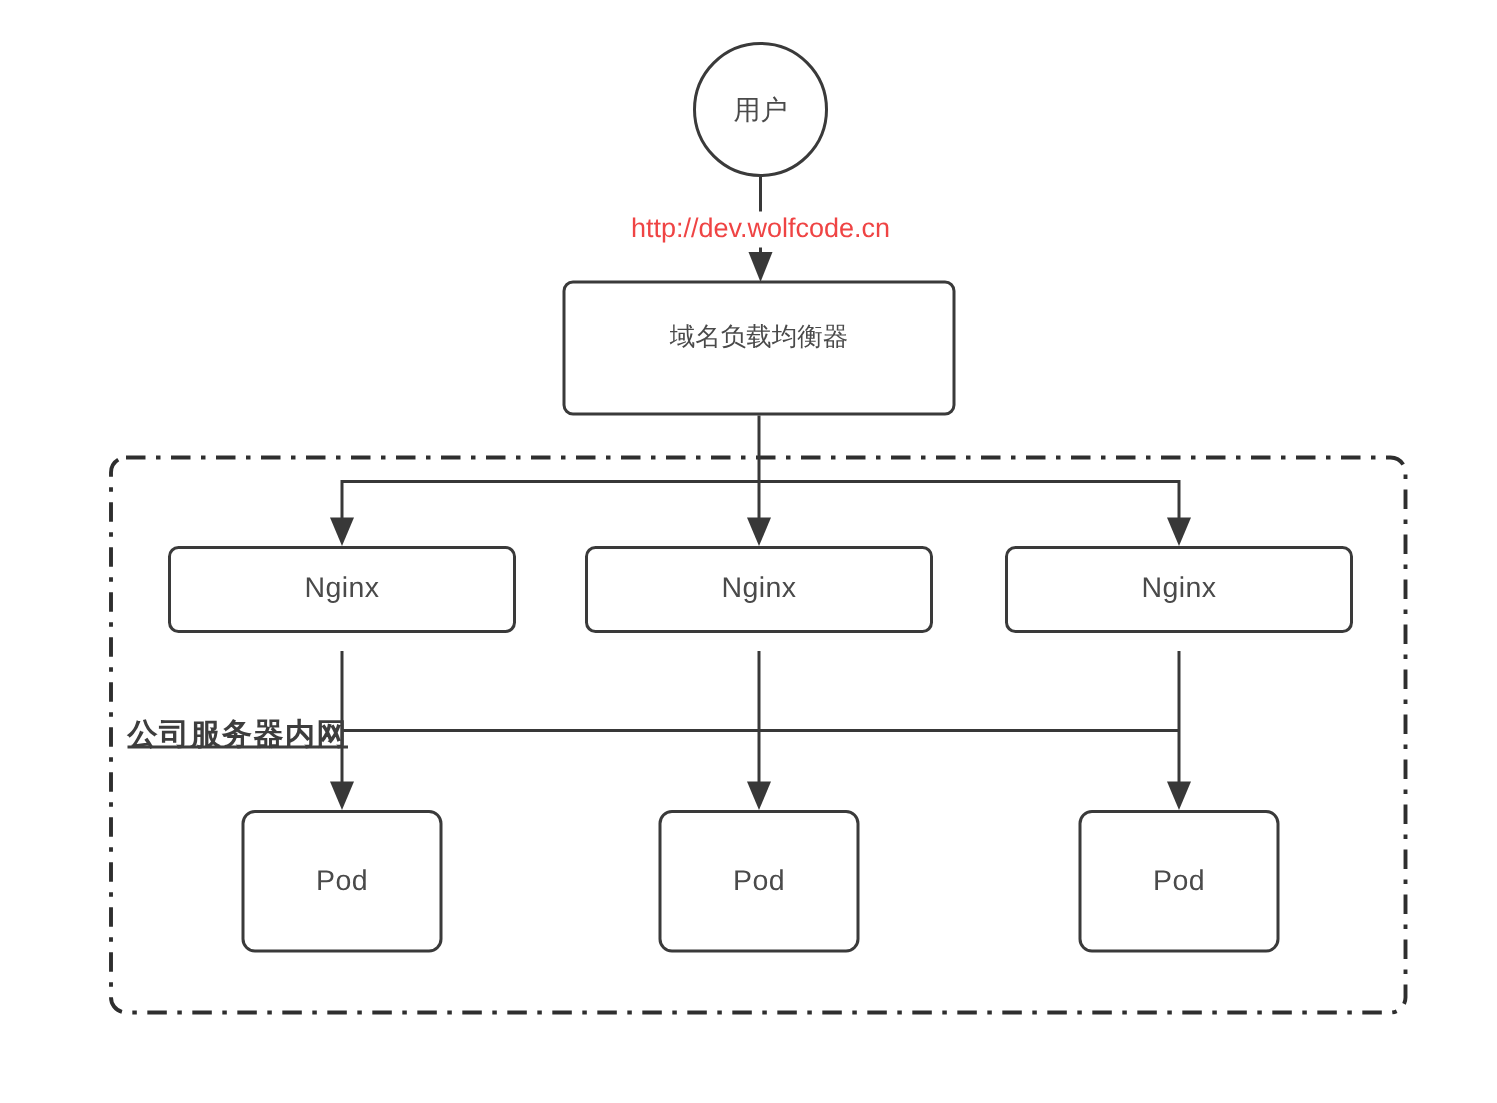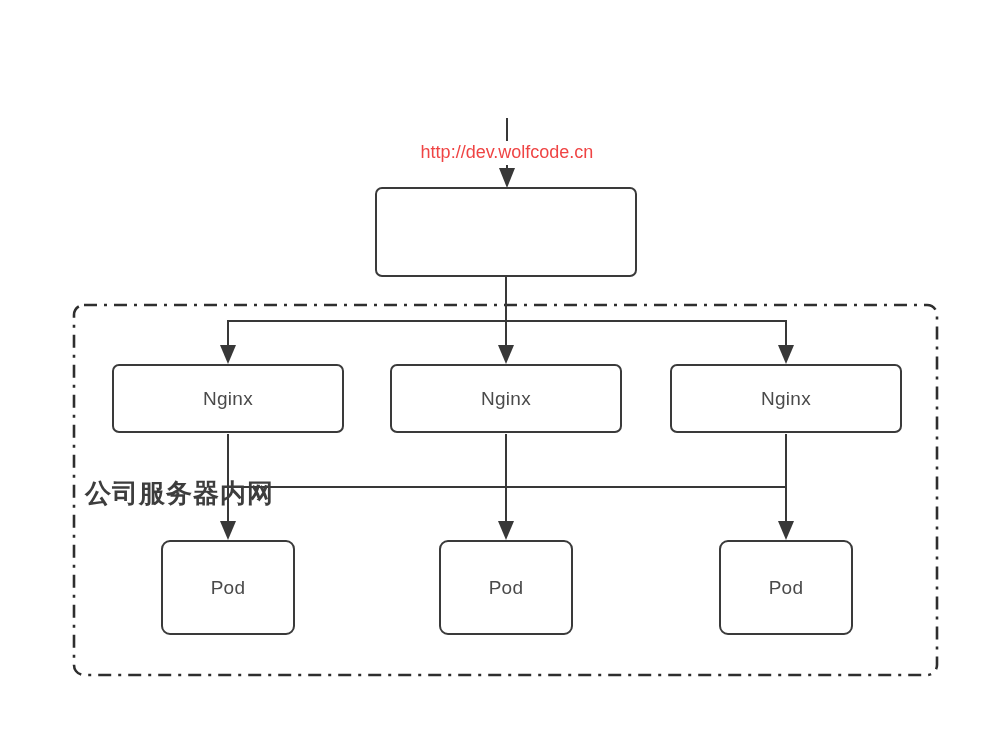--- a/index.html
+++ b/index.html
@@ -53,21 +53,21 @@
     left: 375px; top: 187px;
     width: 262px; height: 90px;
     border-radius: 7px;
     flex-direction: column;
     font-size: 17px;
     line-height: 26px;
     padding-bottom: 14px;
   }
   .node-nginx {
     top: 364px;
-    width: 232px; height: 69px;
+    width: 232px; height: 58px;
     border-radius: 7px;
     font-size: 19px;
     letter-spacing: 0.3px;
   }
   .nginx-1 { left: 112px; }
   .nginx-2 { left: 390px; }
   .nginx-3 { left: 670px; }
   .node-pod {
     top: 540px;
     width: 134px; height: 95px;
@@ -75,25 +75,26 @@
     font-size: 19px;
     letter-spacing: 0.3px;
     text-align: center;
   }
   .pod-1 { left: 161px; }
   .pod-2 { left: 439px; }
   .pod-3 { left: 719px; }
   .intranet-label {
     position: absolute;
     left: 85px; top: 476px;
-    font-size: 26px;
+    font-size: 20px;
     font-weight: 600;
     color: #3d3d3d;
     letter-spacing: 1px;
     z-index: 2;
+    text-decoration: underline;
   }
   .connectors path {
     stroke: #383838;
     stroke-width: 2;
     fill: none;
   }
   .connectors polygon {
     fill: #383838;
     stroke: none;
   }
@@ -150,24 +151,28 @@
     <g>
       <path d="M506 434 L506 523"></path>
       <polygon points="498,521 514,521 506,540"></polygon>
     </g>
     <g>
       <path d="M786 434 L786 523"></path>
       <polygon points="778,521 794,521 786,540"></polygon>
     </g>
   </svg>
 
+  <div class="node node-user">
+    <span>用户</span>
+  </div>
 
   <div class="url-label">http://dev.wolfcode.cn</div>
 
   <div class="node node-lb">
+    <div>域名负载均衡器</div>
   </div>
 
   <div class="intranet-label">公司服务器内网</div>
 
   <div class="node node-nginx nginx-1">
     <span>Nginx</span>
   </div>
   <div class="node node-nginx nginx-2">
     <span>Nginx</span>
   </div>

